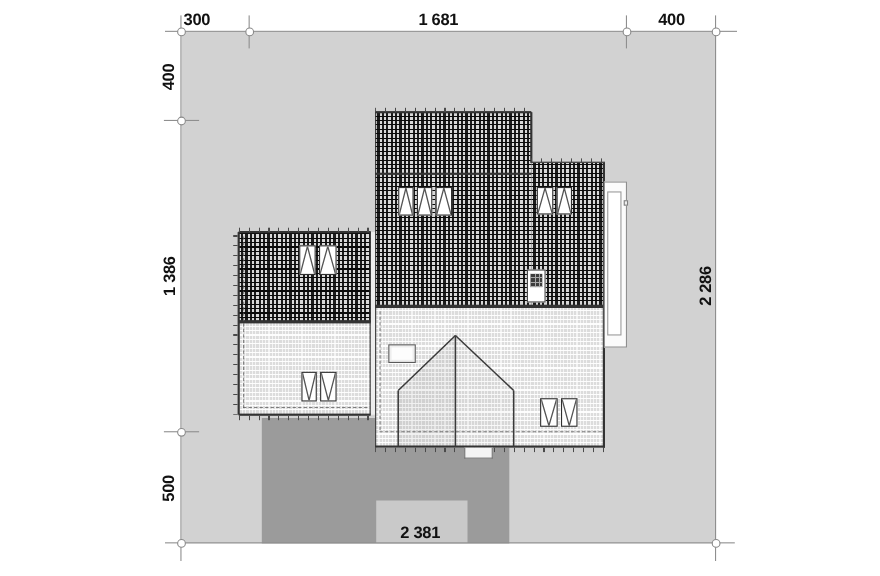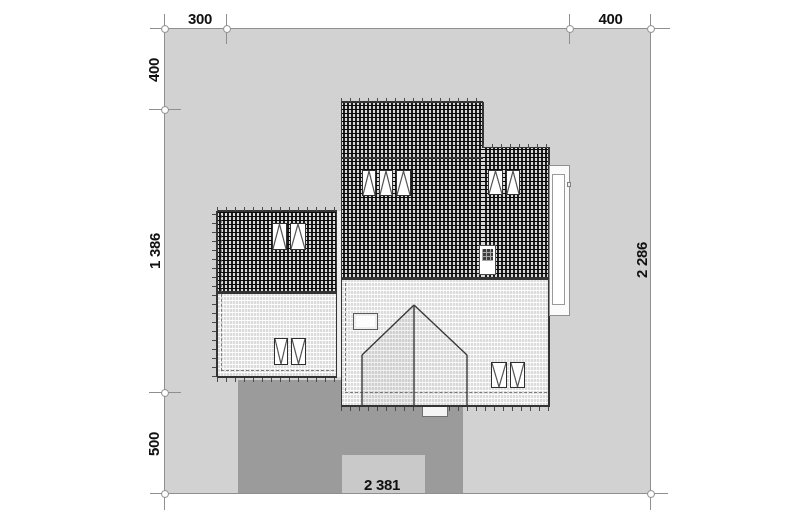--- a/index.html
+++ b/index.html
@@ -187,21 +187,22 @@
 
   <div class="abs dimdot" style="left:165px;top:29px"></div>
   <div class="abs dimdot" style="left:227px;top:29px"></div>
   <div class="abs dimdot" style="left:570px;top:29px"></div>
   <div class="abs dimdot" style="left:651px;top:29px"></div>
   <div class="abs dimdot" style="left:165px;top:110px"></div>
   <div class="abs dimdot" style="left:165px;top:393px"></div>
   <div class="abs dimdot" style="left:165px;top:494px"></div>
   <div class="abs dimdot" style="left:651px;top:494px"></div>
 
-  <div class="abs dimlabel h" style="left:169px;top:11px;width:62px">300</div>
+  <div class="abs dimlabel h" style="left:148px;top:11px;width:62px">300</div>
+  <div class="abs dimlabel h" style="left:227px;top:11px;width:343px">1 681</div>
   <div class="abs dimlabel h" style="left:570px;top:11px;width:81px">400</div>
   <div class="abs dimlabel v" style="left:154px;top:70px">400</div>
   <div class="abs dimlabel v" style="left:155px;top:251px">1 386</div>
   <div class="abs dimlabel v" style="left:154px;top:444px">500</div>
   <div class="abs dimlabel v" style="left:642px;top:260px">2 286</div>
   <div class="abs dimlabel h" style="left:332px;top:477px;width:100px">2 381</div>
 
 </div>
 
 </body></html>

